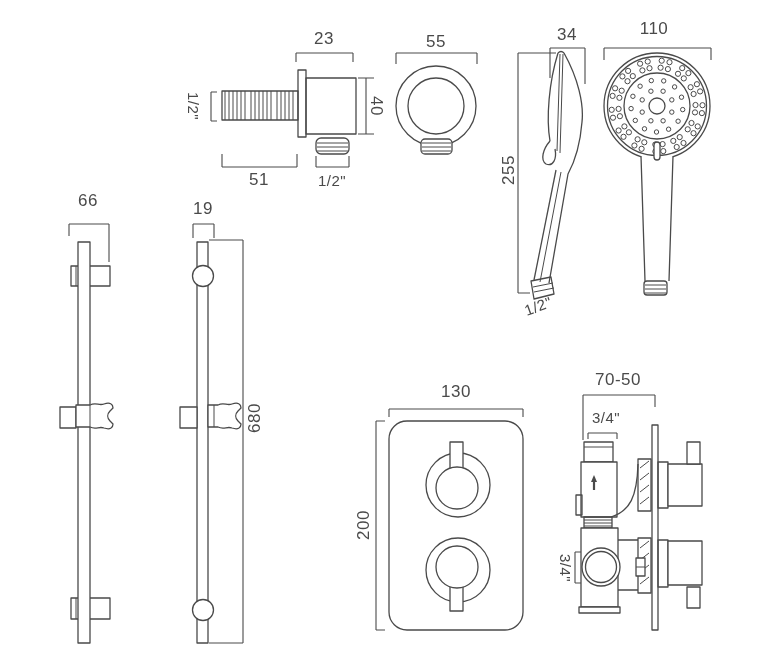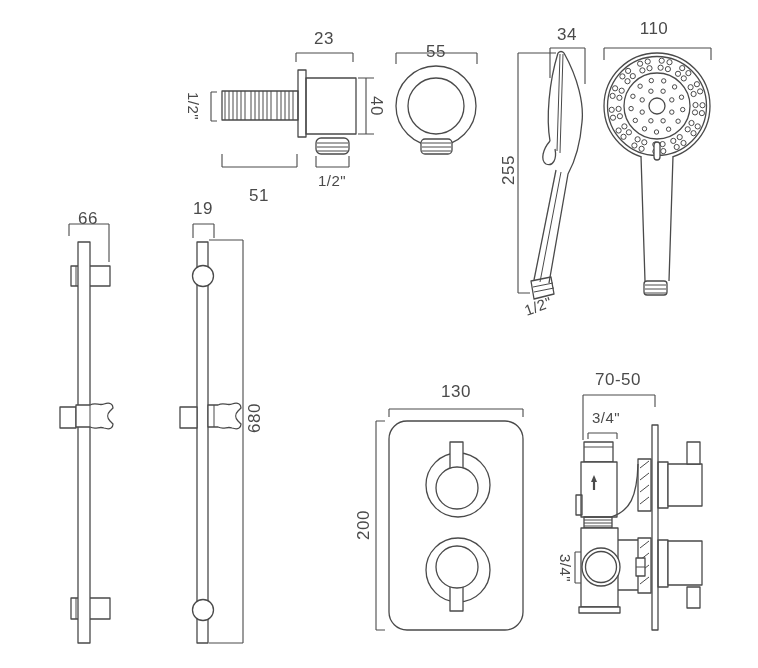--- a/index.html
+++ b/index.html
@@ -237,31 +237,31 @@
     <rect class="wf" x="687" y="587" width="13" height="21"></rect>
 
     <path class="dl" d="M583 395H655 M583 395V440 M655 395V407"></path>
     <path class="dl" d="M588 433H617 M588 433V439 M617 433V439"></path>
     <path class="dl" d="M575 552V583 M575 552H581 M575 583H581"></path>
   </g>
 </svg>
 
 <span class="dim" style="left:324px;top:39px">23</span>
 <span class="dim small rot90" style="left:193px;top:106px">1/2"</span>
-<span class="dim" style="left:259px;top:196px">51</span>
+<span class="dim" style="left:259px;top:180px">51</span>
 <span class="dim small" style="left:332px;top:180px">1/2"</span>
 <span class="dim rot90" style="left:376px;top:106px">40</span>
-<span class="dim" style="left:436px;top:52px">55</span>
+<span class="dim" style="left:436px;top:42px">55</span>
 
 <span class="dim" style="left:567px;top:35px">34</span>
 <span class="dim" style="left:654px;top:29px">110</span>
 <span class="dim rotn90" style="left:509px;top:170px">255</span>
 <span class="dim small rotn20" style="left:538px;top:306px">1/2"</span>
 
-<span class="dim" style="left:88px;top:219px">66</span>
+<span class="dim" style="left:88px;top:201px">66</span>
 <span class="dim" style="left:203px;top:209px">19</span>
 <span class="dim rotn90" style="left:255px;top:418px">680</span>
 
 <span class="dim" style="left:456px;top:392px">130</span>
 <span class="dim rotn90" style="left:364px;top:525px">200</span>
 <span class="dim" style="left:618px;top:380px">70-50</span>
 <span class="dim small" style="left:606px;top:417px">3/4"</span>
 <span class="dim small rot90" style="left:565px;top:568px">3/4"</span>
 
 </div>

